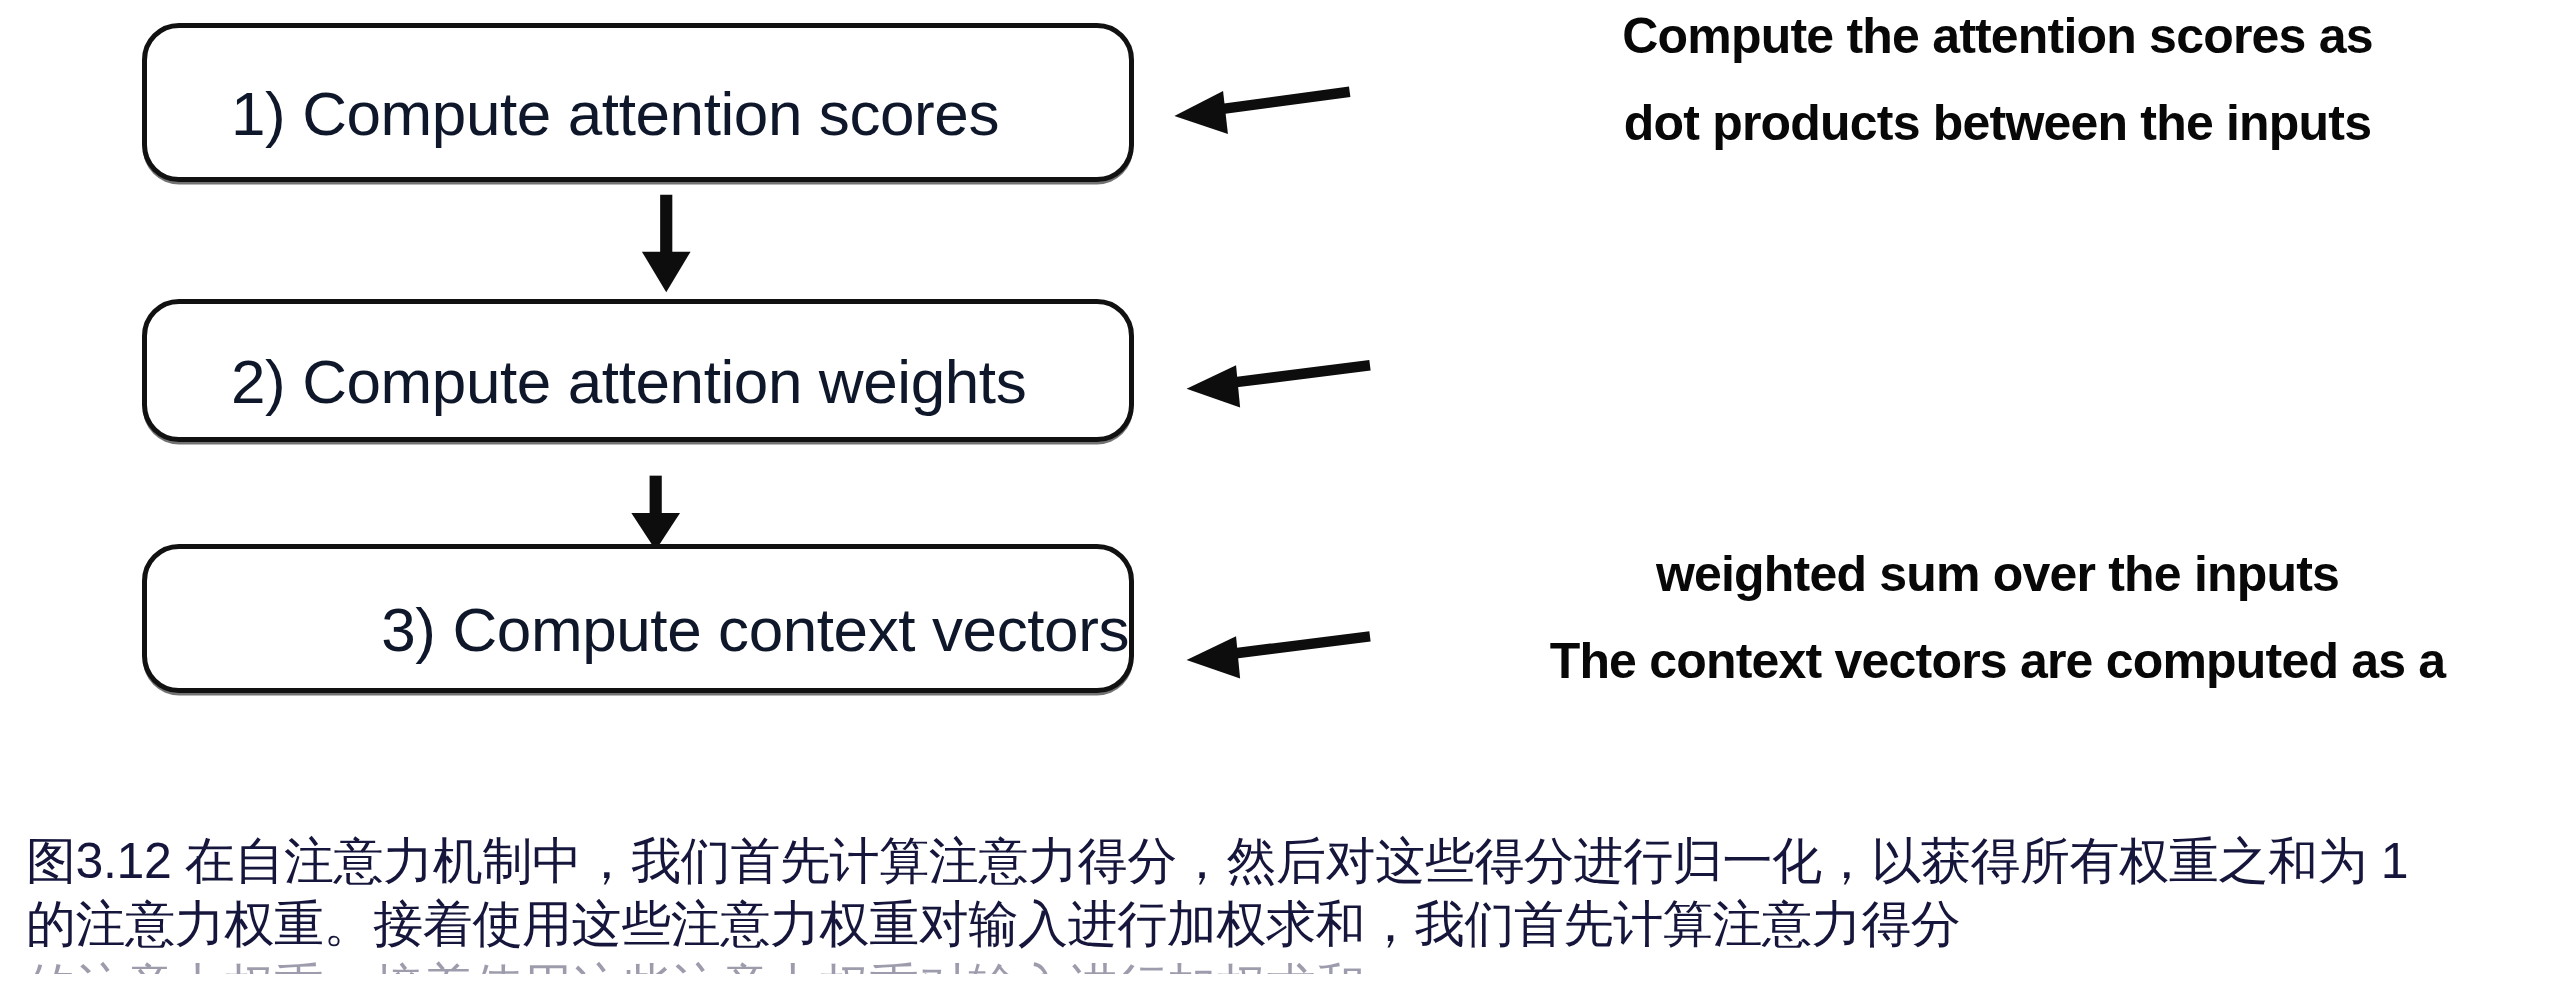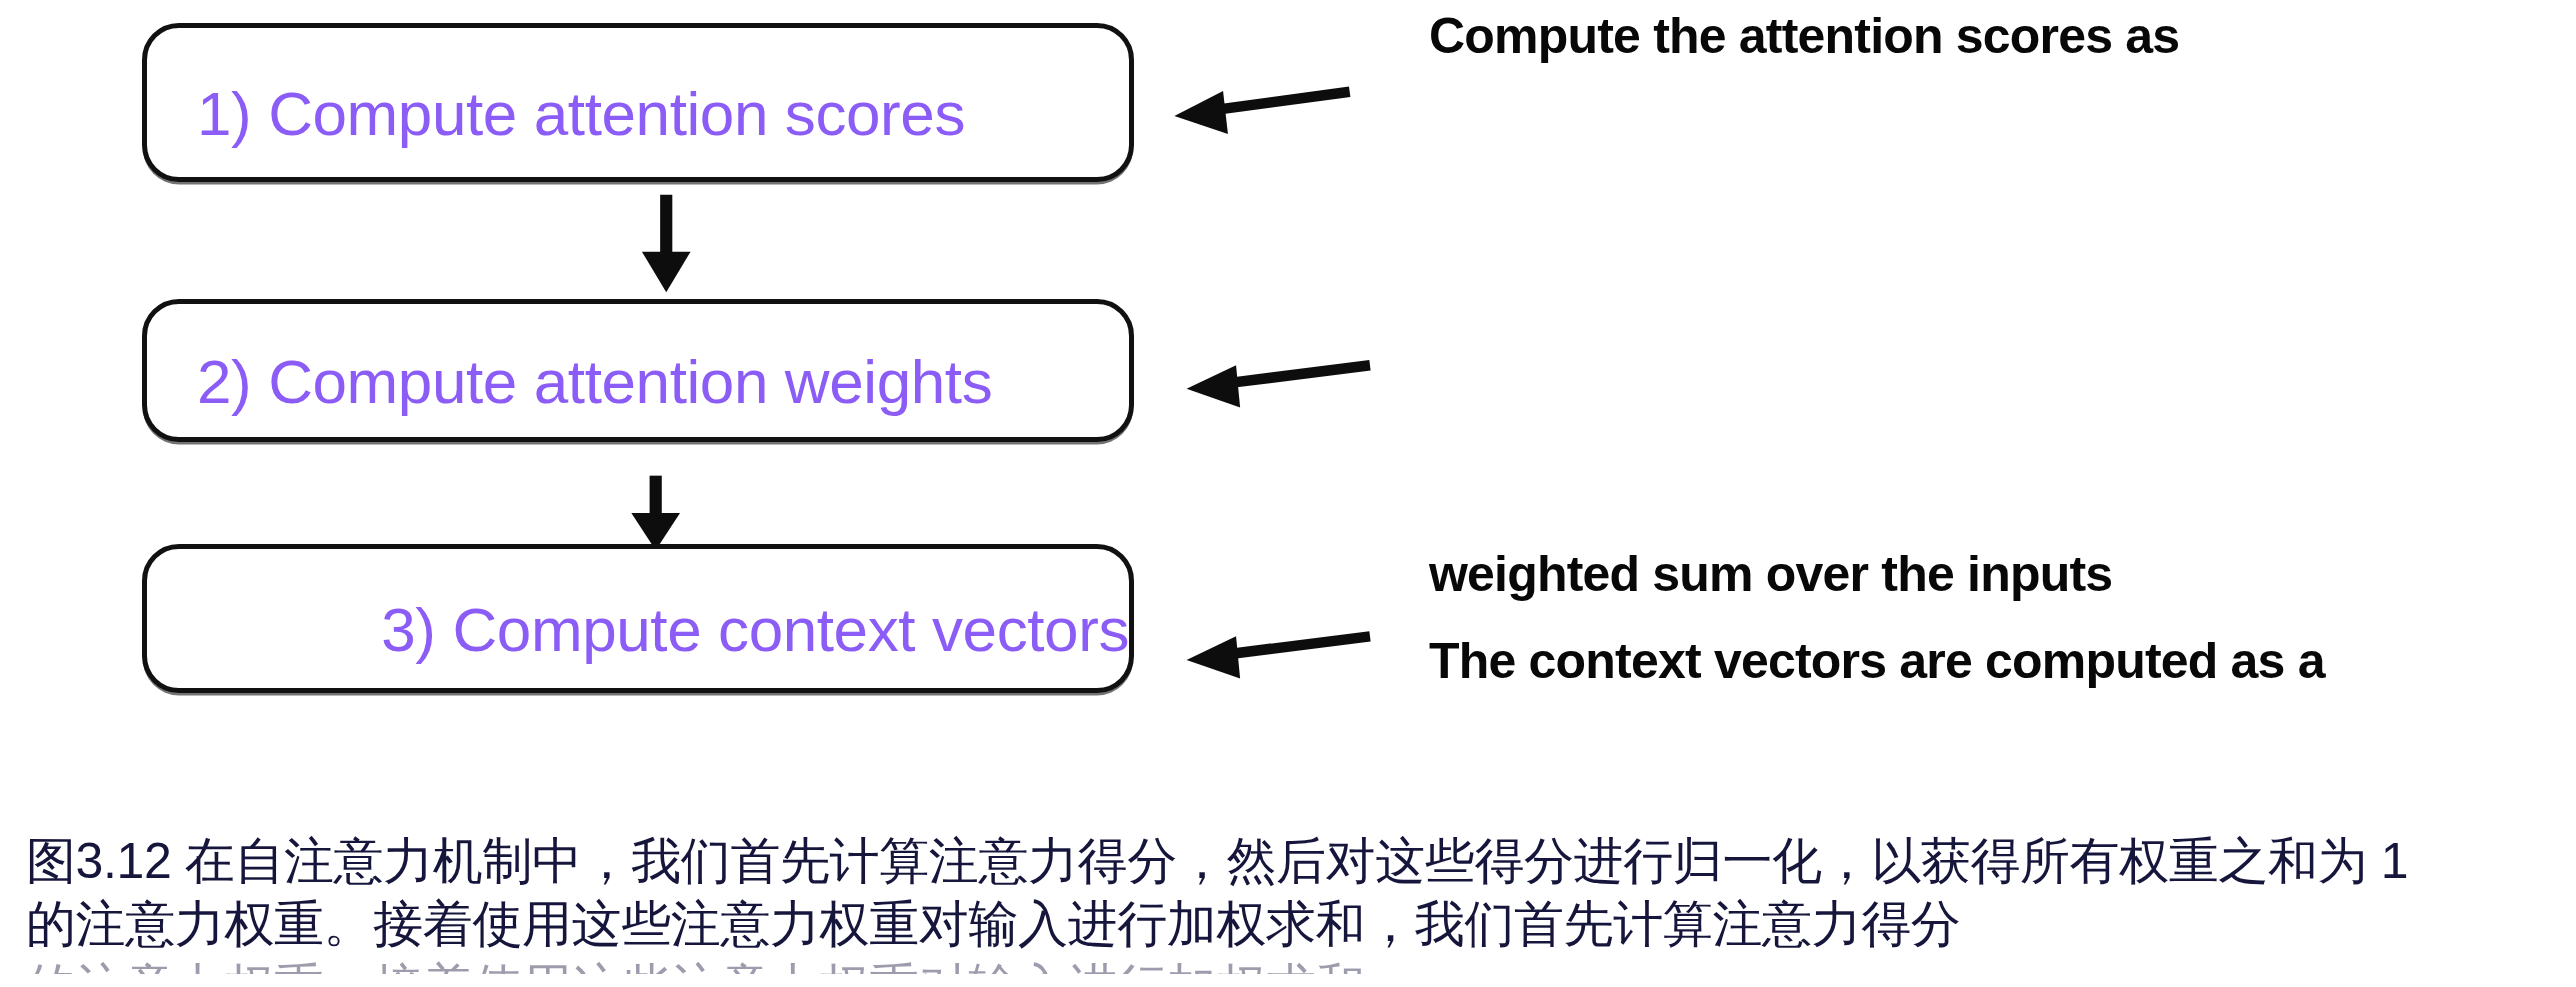--- a/index.html
+++ b/index.html
@@ -48,39 +48,40 @@
     box-sizing: border-box;
     border: 5.7px solid #111111;
     border-radius: 37px;
     background: #ffffff;
     display: flex;
     align-items: center;
     box-shadow: 0 3.2px 0 -0.8px rgba(0,0,0,0.55);
   }
   .step-box .step-label {
     display: block;
-    padding-left: 50px;
+    padding-left: 84px;
     font-family: "Liberation Sans", sans-serif;
     font-size: 62px;
     font-weight: 400;
-    color: #8b5cf6;
+    color: #0f172a;
     white-space: nowrap;
     letter-spacing: -0.4px;
     line-height: 1;
     margin-top: 22px;
   }
 
   #step-box-1 { left: 142px; top: 23px;  width: 992px; height: 159px; }
   #step-box-2 { left: 142px; top: 299px; width: 992px; height: 143px; }
   #step-box-3 { left: 142px; top: 544px; width: 992px; height: 149px; justify-content: flex-end; }
 
   
   .annotation {
     position: absolute;
     width: 1137px;
+    text-align: center;
     font-family: "Liberation Sans", sans-serif;
     font-weight: bold;
     font-size: 50px;
     line-height: 1.0;
     color: #080808;
     letter-spacing: -0.8px;
   }
   .annotation .ann-line {
     display: block;
     white-space: nowrap;
@@ -159,20 +160,21 @@
     <div class="step-box" id="step-box-2">
       <span class="step-label">2) Compute attention weights</span>
     </div>
 
     <div class="step-box" id="step-box-3">
       <span class="step-label">3) Compute context vectors</span>
     </div>
 
     <div class="annotation" id="annotation-1">
       <span class="ann-line">Compute the attention scores as</span>
+      <span class="ann-line">dot products between the inputs</span>
     </div>
 
 
     <div class="annotation" id="annotation-3">
       <span class="ann-line">weighted sum over the inputs</span>
       <span class="ann-line">The context vectors are computed as a</span>
     </div>
 
   </div>
 

